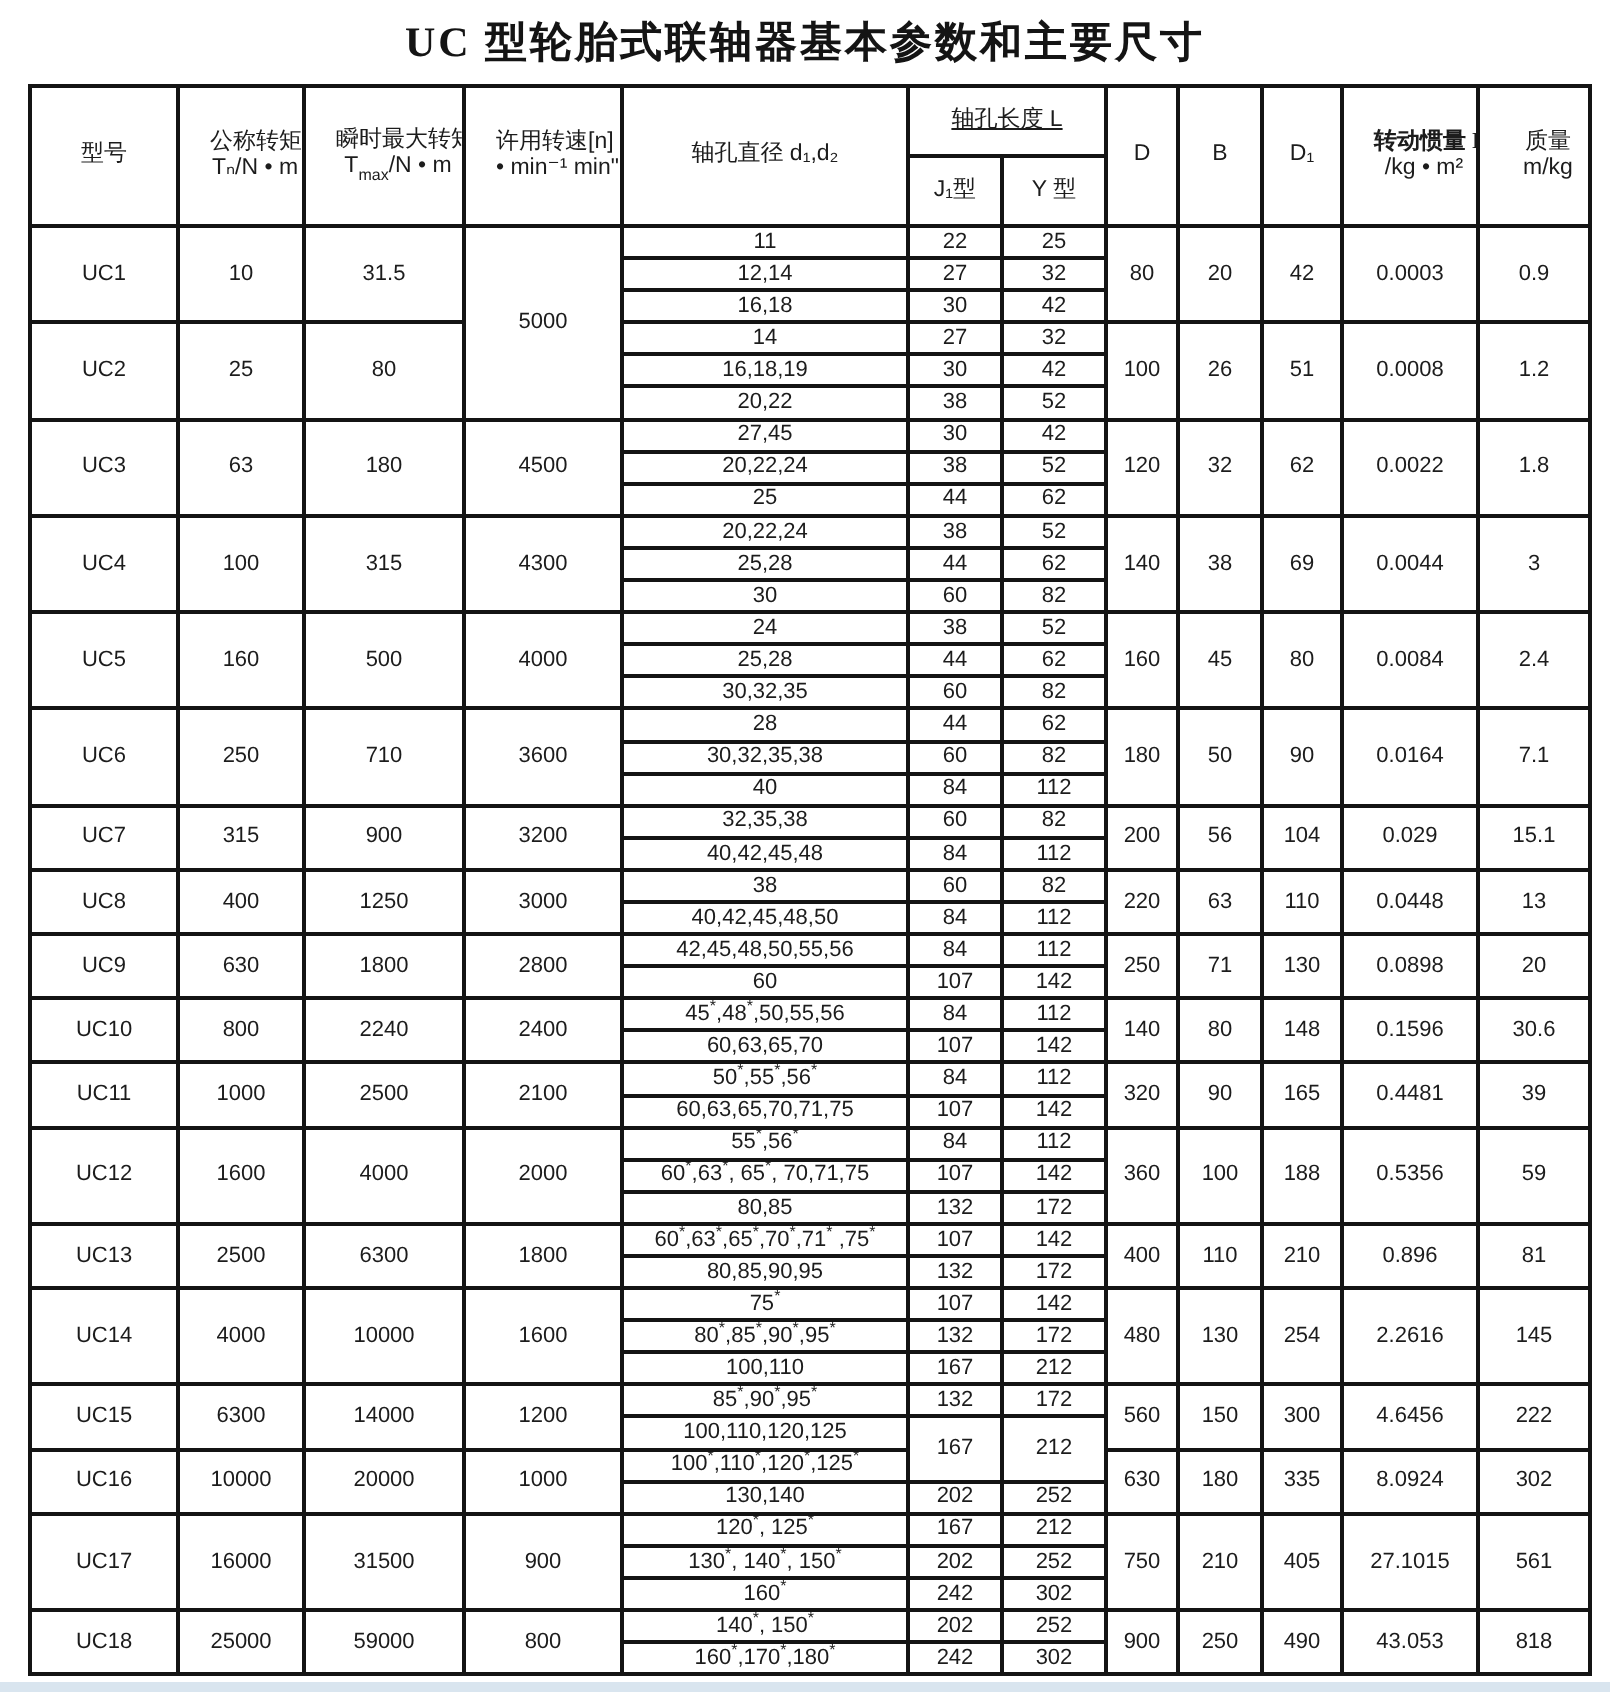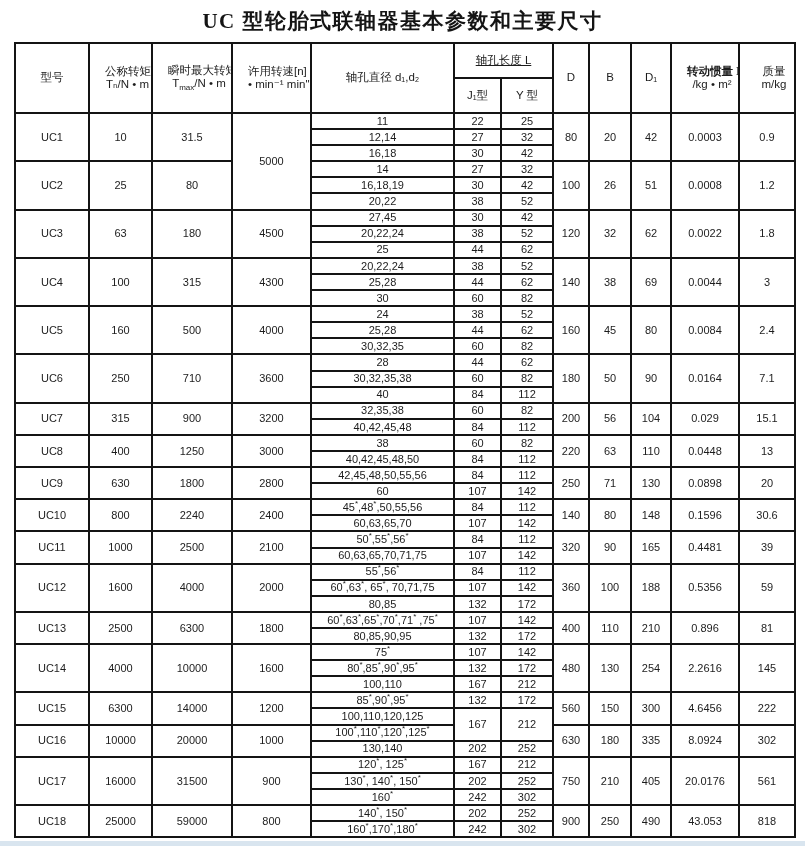--- a/index.html
+++ b/index.html
@@ -435,21 +435,21 @@
         <td rowspan="3">UC17</td>
         <td rowspan="3">16000</td>
         <td rowspan="3">31500</td>
         <td rowspan="3">900</td>
         <td>120<sup class="star">*</sup>, 125<sup class="star">*</sup></td>
         <td>167</td>
         <td>212</td>
         <td rowspan="3">750</td>
         <td rowspan="3">210</td>
         <td rowspan="3">405</td>
-        <td rowspan="3">20.0176</td>
+        <td rowspan="3">27.1015</td>
         <td rowspan="3">561</td>
       </tr>
       <tr>
         <td>130<sup class="star">*</sup>, 140<sup class="star">*</sup>, 150<sup class="star">*</sup></td>
         <td>202</td>
         <td>252</td>
       </tr>
       <tr>
         <td>160<sup class="star">*</sup></td>
         <td>242</td>

